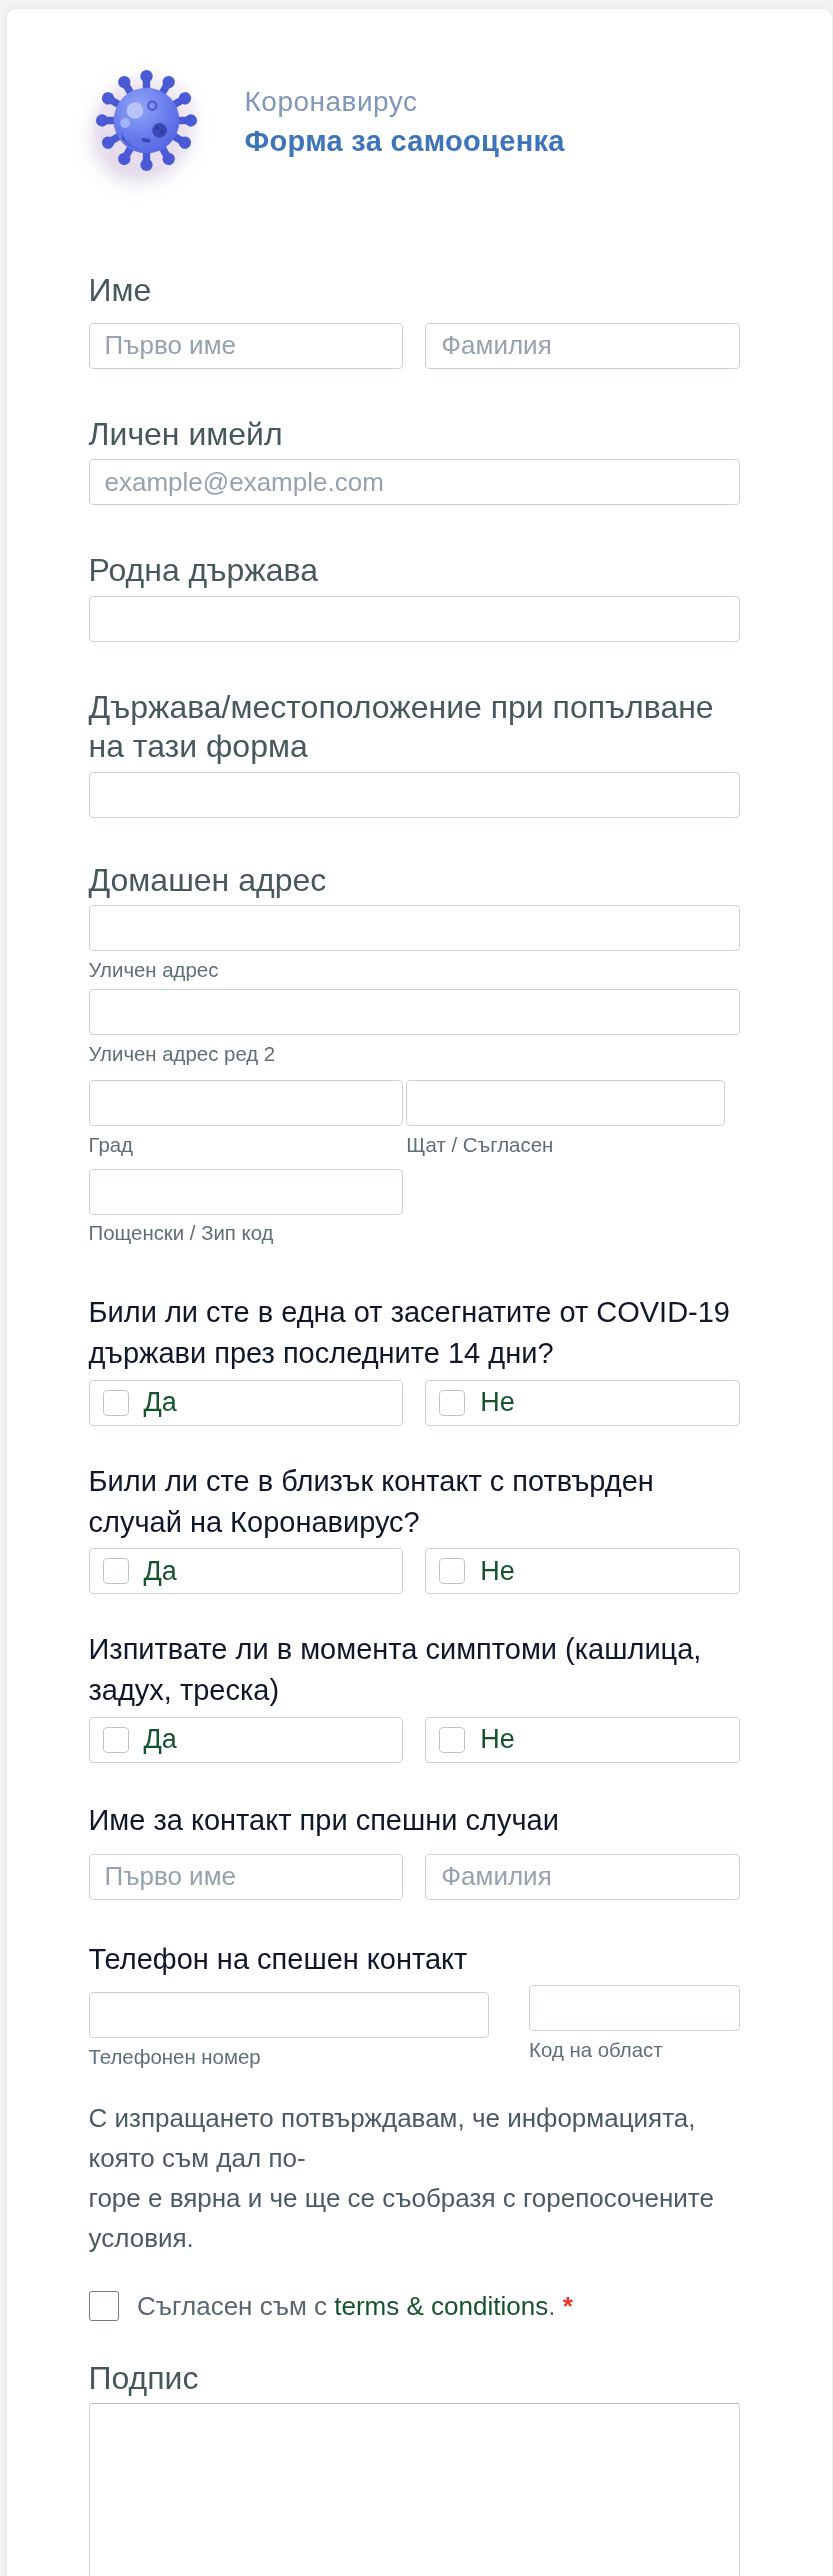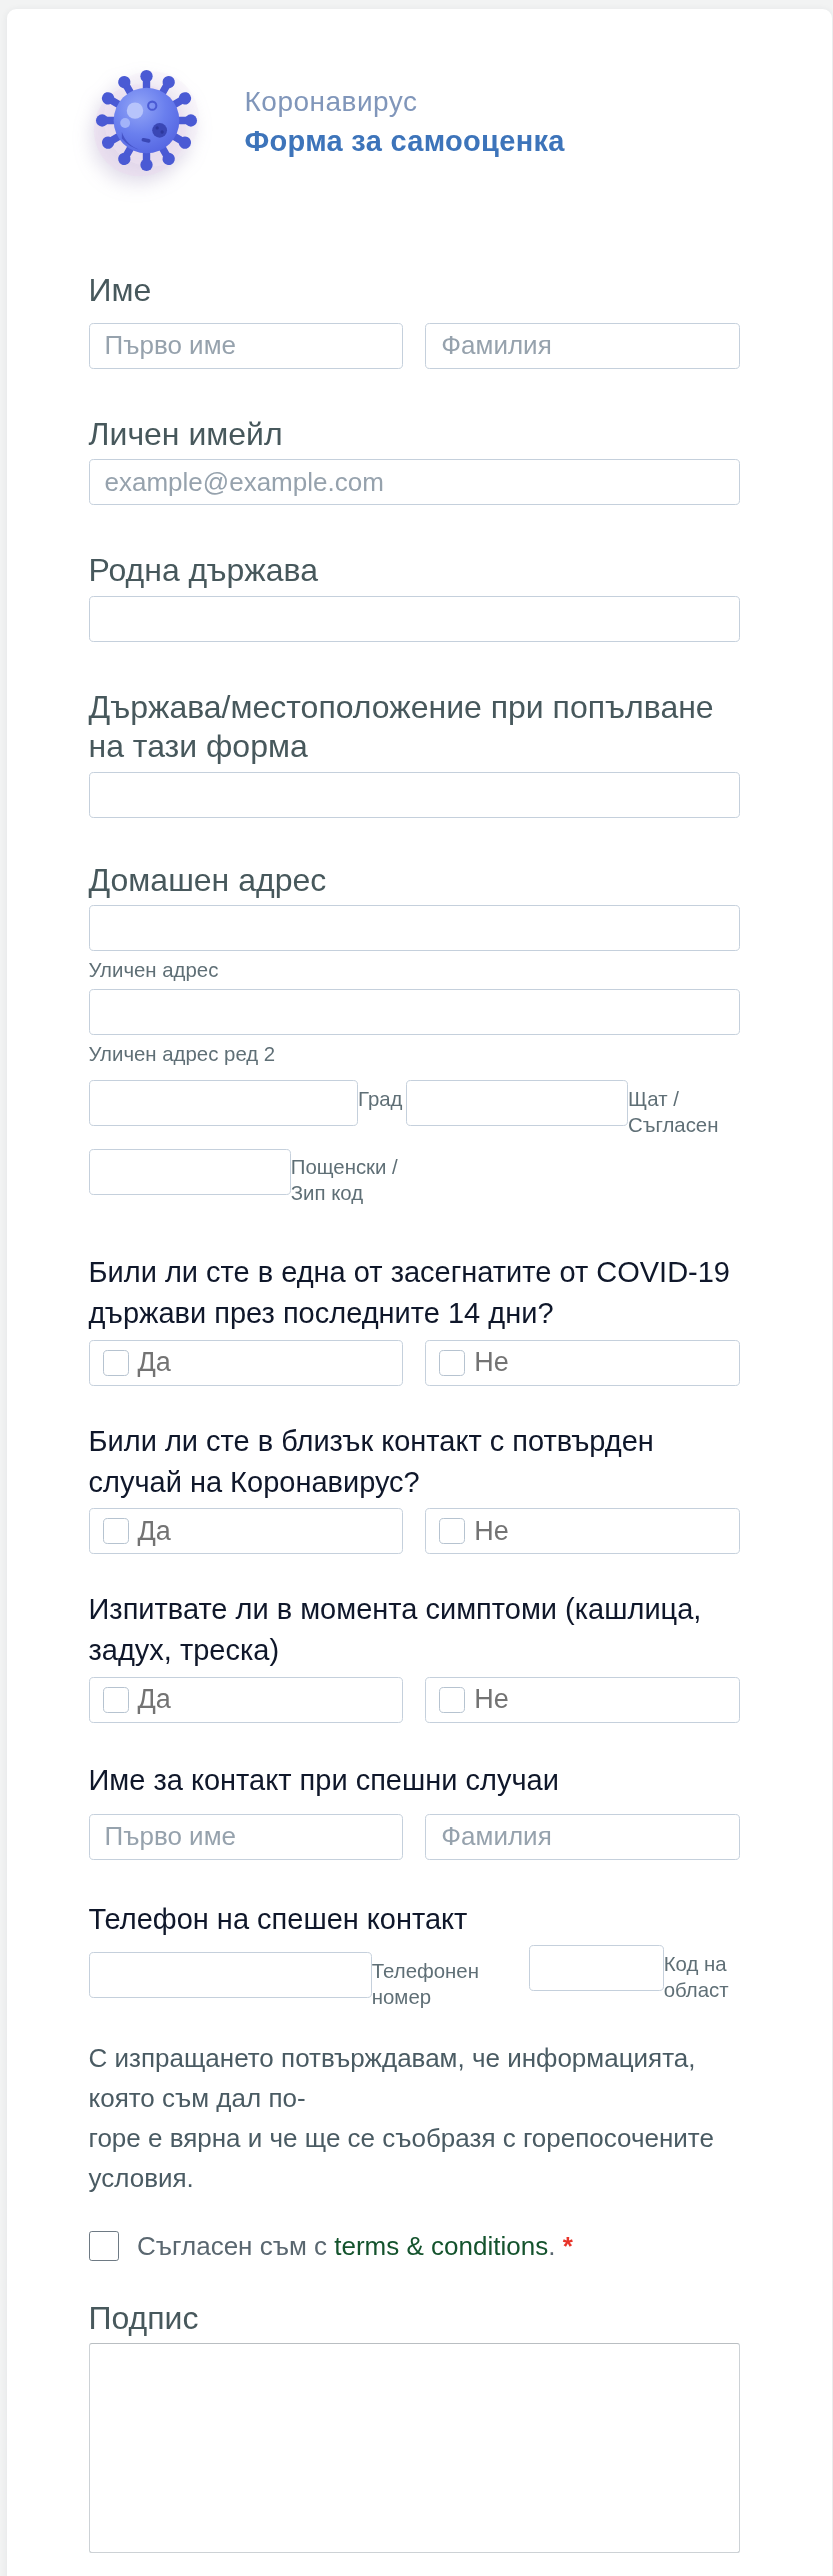--- a/index.html
+++ b/index.html
@@ -30,34 +30,34 @@
   .qlabel{font-size:29px;line-height:41px;color:#0f172a;max-width:659px;margin-bottom:5.6px;}
   .row{display:flex;gap:22px;}
   .row.tight{gap:3.7px;}
   input[type=text]{
     box-sizing:border-box;display:block;width:100%;height:46px;
     border:1.9px solid #c5d0dc;border-radius:4.6px;background:#fff;
     padding:0 15px;font-size:26px;color:#556;outline:none;
     font-family:"Liberation Sans", sans-serif;
   }
   input[type=text]::placeholder{color:#96a2ad;opacity:1;}
-  .col{display:flex;flex-direction:row;}
+  .col{display:flex;flex-direction:column;}
   .sublabel{font-size:20.4px;line-height:26px;color:#5f6f76;margin-top:5.6px;}
   .gap6{height:6.5px;}
   
   .checkfield{
     box-sizing:border-box;flex:1;height:46px;
     border:1.9px solid #c5d0dc;border-radius:4.6px;background:#fff;
     display:flex;align-items:center;padding-left:13px;cursor:pointer;
   }
   .cbsquare{
     width:26px;height:26px;box-sizing:border-box;
     border:1.9px solid #b6c3d0;border-radius:4.6px;background:#fff;flex:0 0 auto;
   }
-  .cbtext{font-size:27px;color:#737373;margin-left:9px;}
+  .cbtext{font-size:27px;color:#14532d;margin-left:15px;}
   
   .consent-par{font-size:26px;line-height:40px;color:#4a5b63;max-width:663px;}
   .consent-par span{display:block;}
   .terms-row{display:flex;align-items:center;}
   .terms-square{
     width:30px;height:30px;box-sizing:border-box;flex:0 0 auto;
     border:1.9px solid #6e7a84;border-radius:2.8px;background:#fff;cursor:pointer;
   }
   .terms-text{font-size:26px;color:#5a6770;margin-left:18.6px;}
   .terms-link{color:#14532d;text-decoration:none;cursor:pointer;}

